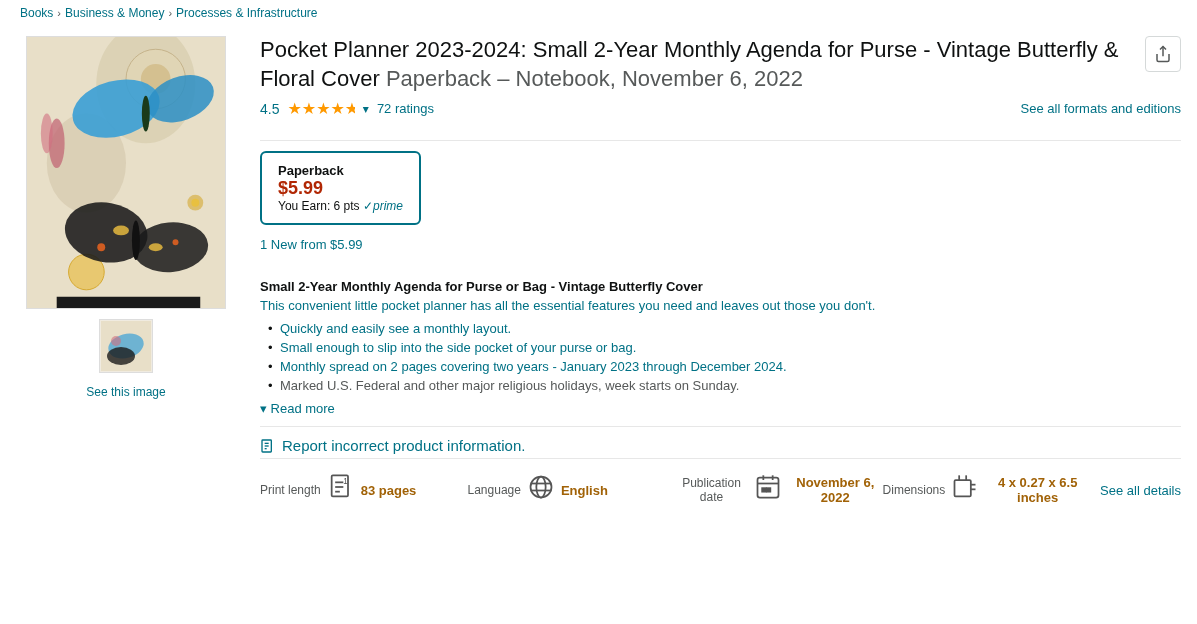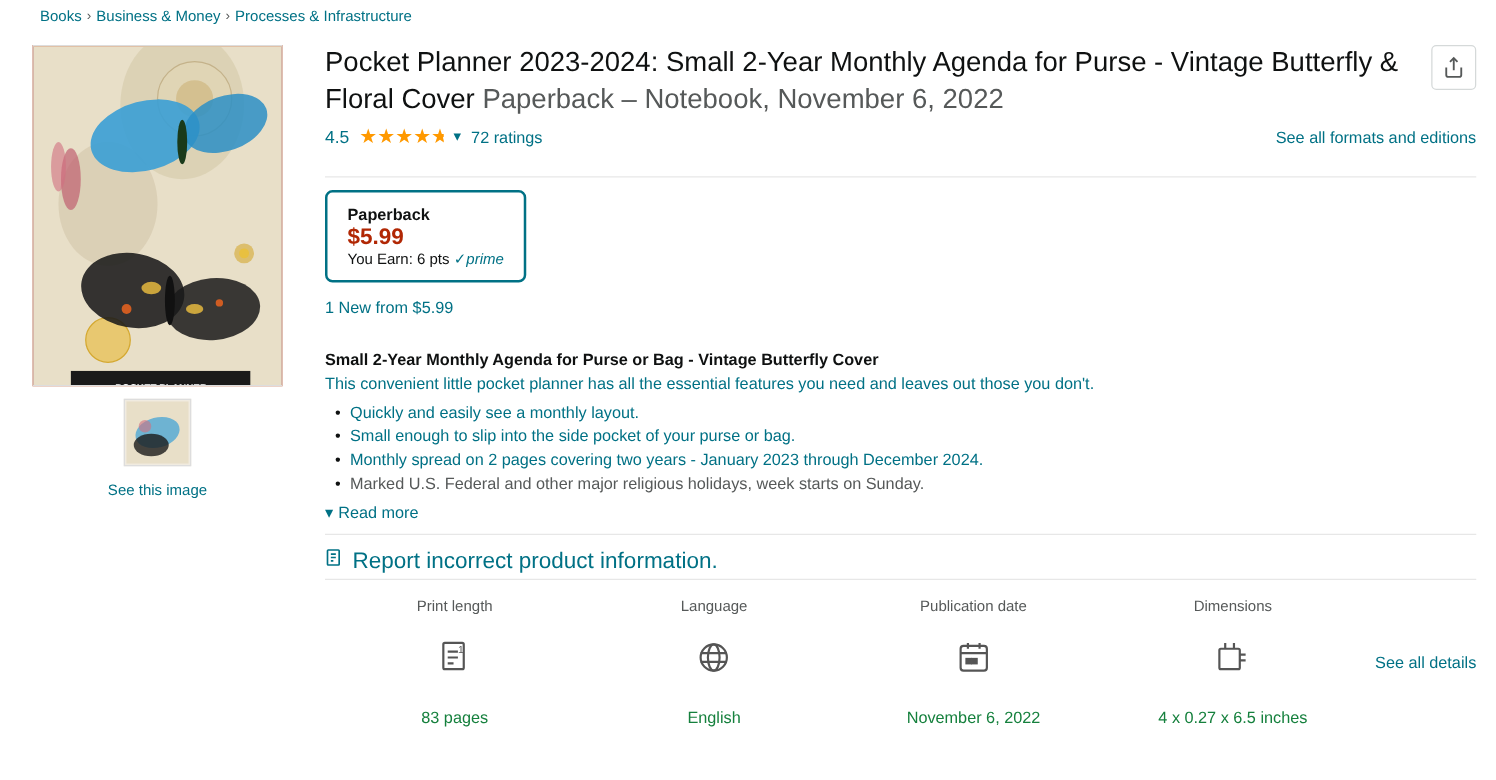--- a/index.html
+++ b/index.html
@@ -1,20 +1,20 @@
 <!DOCTYPE html>
 <html><head>
   <meta charset="utf-8">
   <style>
     * { box-sizing: border-box; margin: 0; padding: 0; }
     body { font-family: Arial, sans-serif; font-size: 14px; color: #0F1111; background: #fff; }
 
     .breadcrumb {
       display: flex; align-items: center; gap: 4px;
-      padding: 6px 32px; font-size: 12px; color: #565959;
+      padding: 6px 20px; font-size: 12px; color: #565959;
     }
     .breadcrumb a { color: #007185; text-decoration: none; }
     .breadcrumb-sep { color: #565959; font-size: 11px; }
 
     .main-content {
       display: flex; padding: 10px 16px; gap: 24px;
     }
 
     .left-col {
       display: flex; flex-direction: column; align-items: center; min-width: 220px;
@@ -101,36 +101,36 @@
     .bullet-list { list-style: none; padding-left: 8px; }
     .bullet-list li {
       font-size: 13px; color: #007185; margin-bottom: 4px; padding-left: 12px; position: relative;
     }
     .bullet-list li::before { content: "•"; position: absolute; left: 0; color: #0F1111; }
     .bullet-list li.dim { color: #565959; }
 
     .read-more { color: #007185; font-size: 13px; cursor: pointer; display: inline-flex; align-items: center; gap: 4px; margin-top: 4px; }
 
     .report-row {
-      display: flex; align-items: flex-start; gap: 6px;
+      display: flex; align-items: flex-end; gap: 6px;
       border-top: 1px solid #e7e7e7; padding-top: 10px; margin-top: 10px;
-      font-size: 18px; color: #007185; cursor: pointer;
+      font-size: 15px; color: #007185; cursor: pointer;
     }
 
     .details-row {
       display: flex; gap: 0; border-top: 1px solid #e7e7e7; padding-top: 14px; margin-top: 4px;
     }
 
     .detail-item {
-      flex: 1; display: flex; flex-direction: column; align-items: center; gap: 20px; text-align: center;
+      flex: 1; display: flex; flex-direction: row; align-items: center; gap: 6px; text-align: center;
     }
 
     .detail-label { font-size: 12px; color: #565959; }
     .detail-icon { font-size: 22px; color: #565959; }
-    .detail-value { font-size: 13px; font-weight: 400; color: #15803d; }
+    .detail-value { font-size: 13px; font-weight: 700; color: #a16207; }
 
     .see-all-details { color: #007185; font-size: 13px; cursor: pointer; flex: 0 0 auto; padding-left: 10px; display: flex; align-items: center; }
 
     .share-icon {
       position: absolute; top: 0; right: 0;
       width: 36px; height: 36px; border: 1px solid #d5d9d9; border-radius: 4px;
       display: flex; align-items: center; justify-content: center; cursor: pointer;
       background: white;
     }
 

